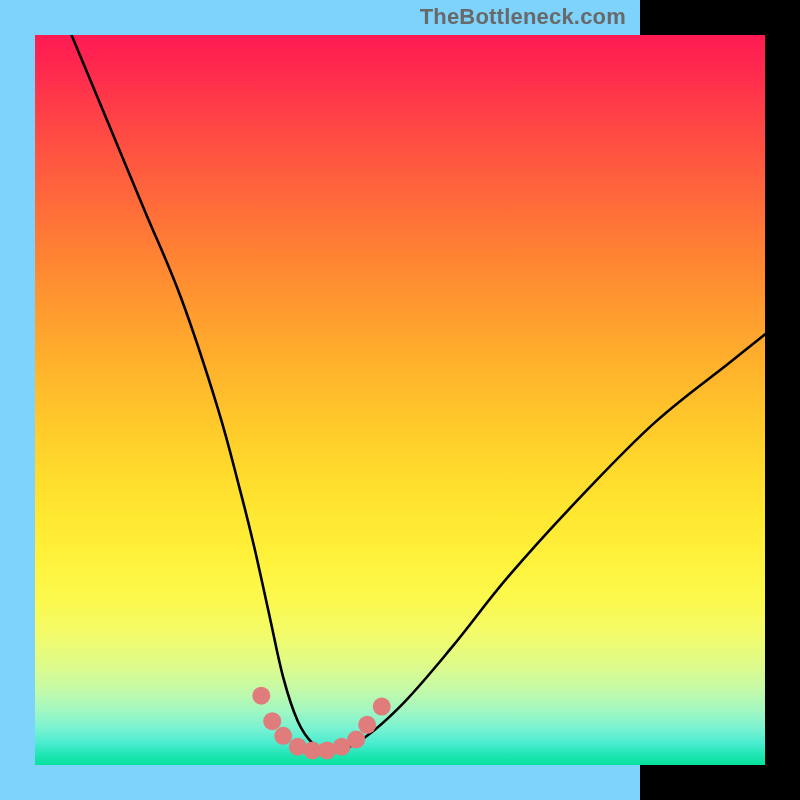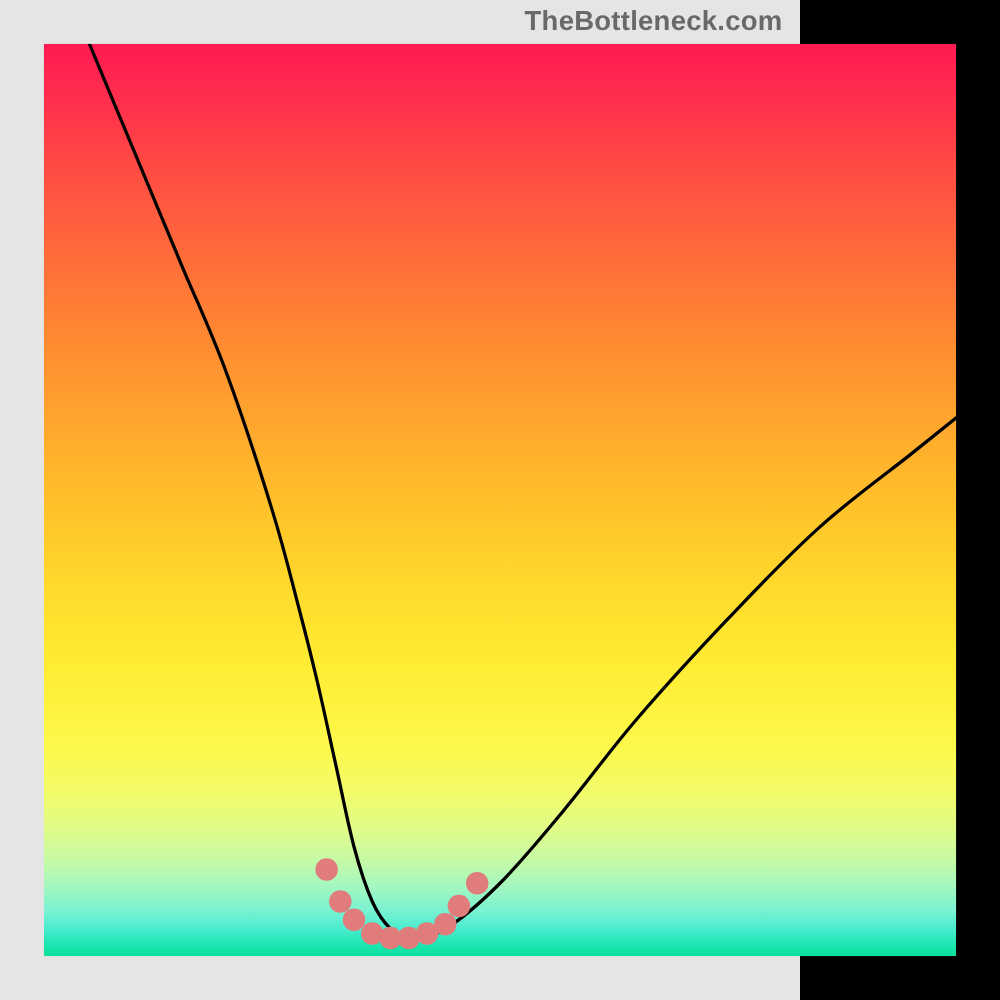--- a/index.html
+++ b/index.html
@@ -8,21 +8,21 @@
     width: 800px;
     height: 800px;
     background: #000;
     overflow: hidden;
     font-family: Arial, Helvetica, sans-serif;
   }
   .frame {
     position: relative;
     width: 640px;
     height: 800px;
-    background: #e5e5e5;
+    background: #7dd3fc;
   }
   .watermark {
     position: absolute;
     top: 4px;
     right: 14px;
     color: #696969;
     font-size: 22px;
     font-weight: 600;
     letter-spacing: 0.2px;
     z-index: 10;

